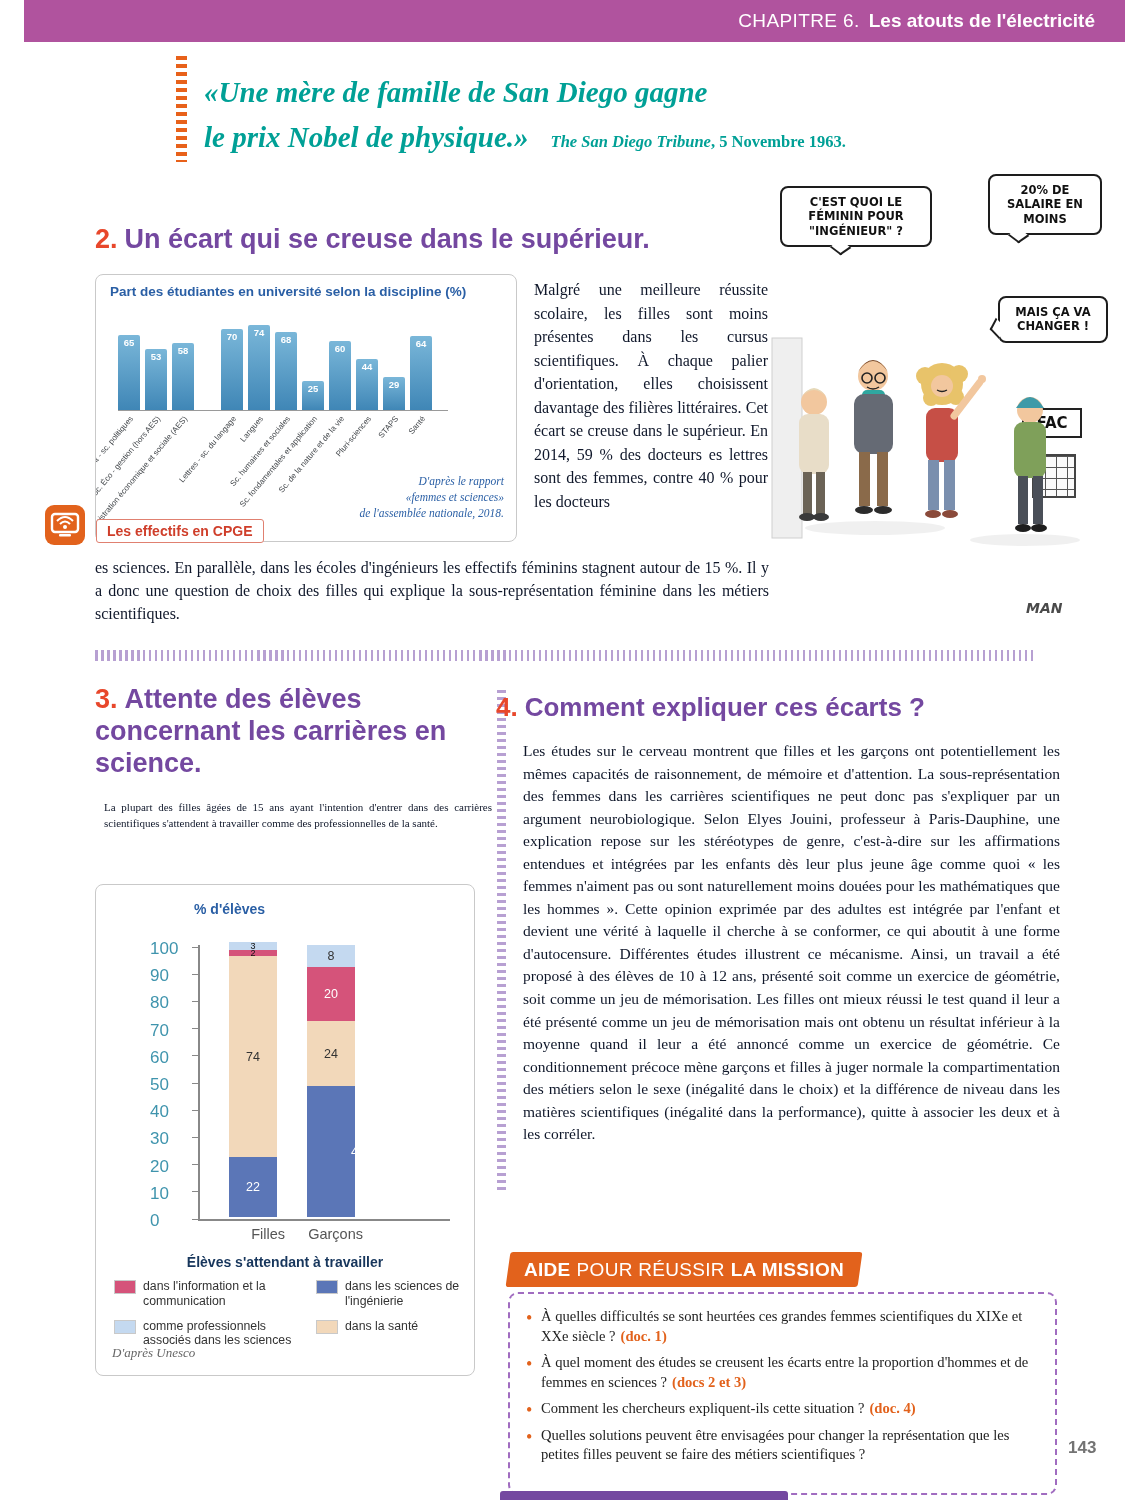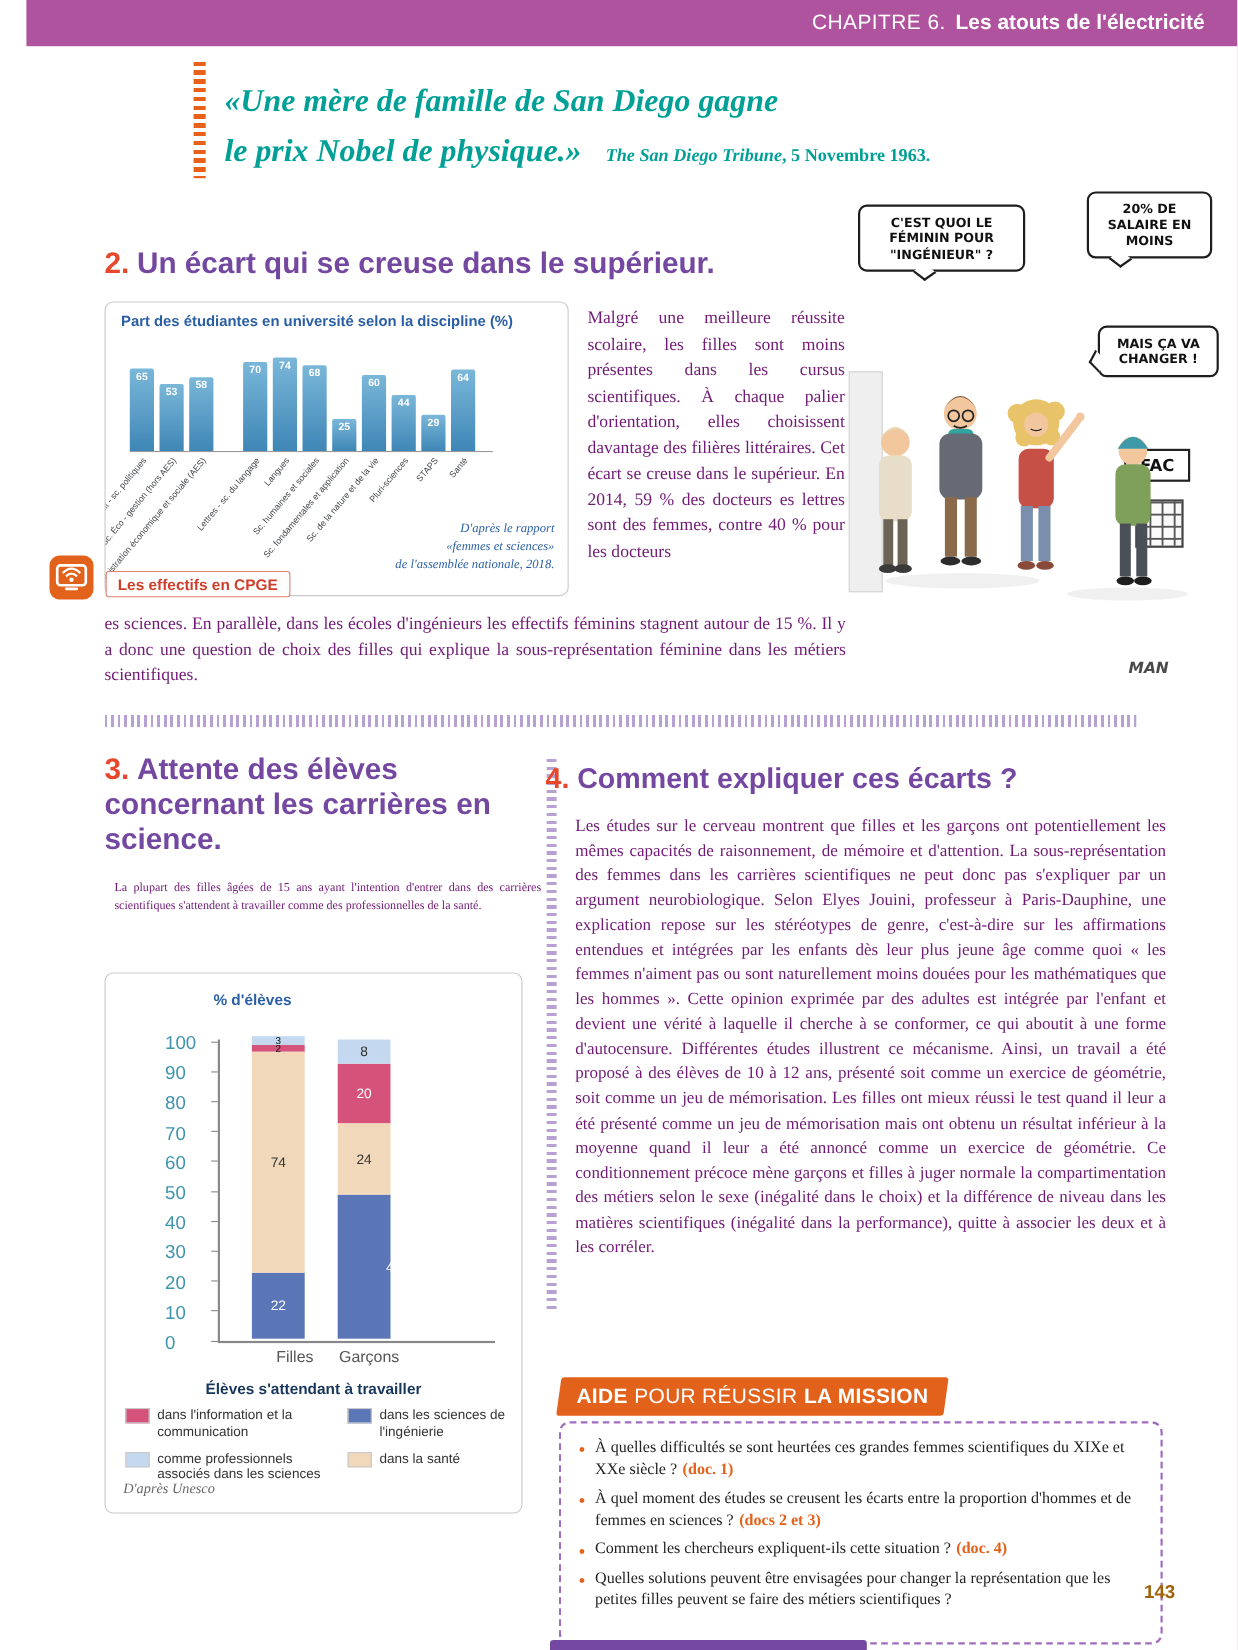--- a/index.html
+++ b/index.html
@@ -23,21 +23,21 @@
 
   
   .sec-head{position:absolute;font-family:"Liberation Sans",sans-serif;font-weight:700;}
   .sec-head .num{color:#e8472b;margin-right:7px}
   .sec-head .tit{color:#7448a0}
   .s2-head{left:95px;top:224px;font-size:27px;width:680px}
   .s3-head{left:95px;top:684px;font-size:27px;line-height:1.18;width:368px}
   .s4-head{left:496px;top:692px;font-size:26px;width:545px}
 
   
-  .body-text{position:absolute;text-align:justify;color:#701a75;font-family:"Liberation Serif",serif;}
+  .body-text{position:absolute;text-align:justify;color:#0f172a;font-family:"Liberation Serif",serif;}
   .s2-col{left:534px;top:278px;width:234px;font-size:16px;line-height:1.47}
   .s2-full{left:95px;top:556px;width:674px;font-size:16px;line-height:1.45}
   .s3-intro{left:104px;top:800px;width:388px;font-size:11px;line-height:1.45}
   .s4-body{left:523px;top:740px;width:537px;font-size:15.5px;line-height:1.455}
 
   
   .chart1{position:absolute;left:95px;top:274px;width:422px;height:268px;background:#fff;
     border:1.5px solid #c9c9c9;border-radius:8px;overflow:hidden;font-family:"Liberation Sans",sans-serif;}
   .c1-title{padding:9px 10px 0 14px;font-size:13.5px;font-weight:700;color:#2a5fa5}
   .c1-bars{position:absolute;left:22px;top:44px;width:330px;height:92px;border-bottom:1.5px solid #9a9a9a}
@@ -110,21 +110,21 @@
     font-family:"Liberation Sans",sans-serif;font-size:19px;color:#fff;letter-spacing:.3px}
   .ab-text b{font-weight:700}
   .ab-text .mid{font-weight:400}
   .mission{position:absolute;left:508px;top:1292px;width:549px;height:203px;list-style:none;
     border:2px dashed #a06cc0;border-radius:10px;padding:13px 15px 10px 16px}
   .mission li{position:relative;padding-left:15px;margin-bottom:7px;font-size:14.6px;line-height:1.34;color:#222}
   .mission li::before{content:"\2022";position:absolute;left:0;top:-1px;color:#e2621c;font-size:18px}
   .mission .ref{color:#e2621c;font-weight:700;margin-left:5px}
 
   
-  .pagenum{position:absolute;left:1040px;top:1438px;font:700 17px "Liberation Sans",sans-serif;color:#a16207}
+  .pagenum{position:absolute;left:1068px;top:1438px;font:700 17px "Liberation Sans",sans-serif;color:#737373}
   .bottom-tab{position:absolute;left:500px;top:1491px;width:288px;height:9px;background:#7448a0;border-radius:3px 3px 0 0}
 </style>
 </head>
 <body>
 
 <div class="page">
 
   <header class="chapter-bar">
     <span class="ch-label">CHAPITRE 6.</span>
     <span class="ch-title">Les atouts de l'électricité</span>

